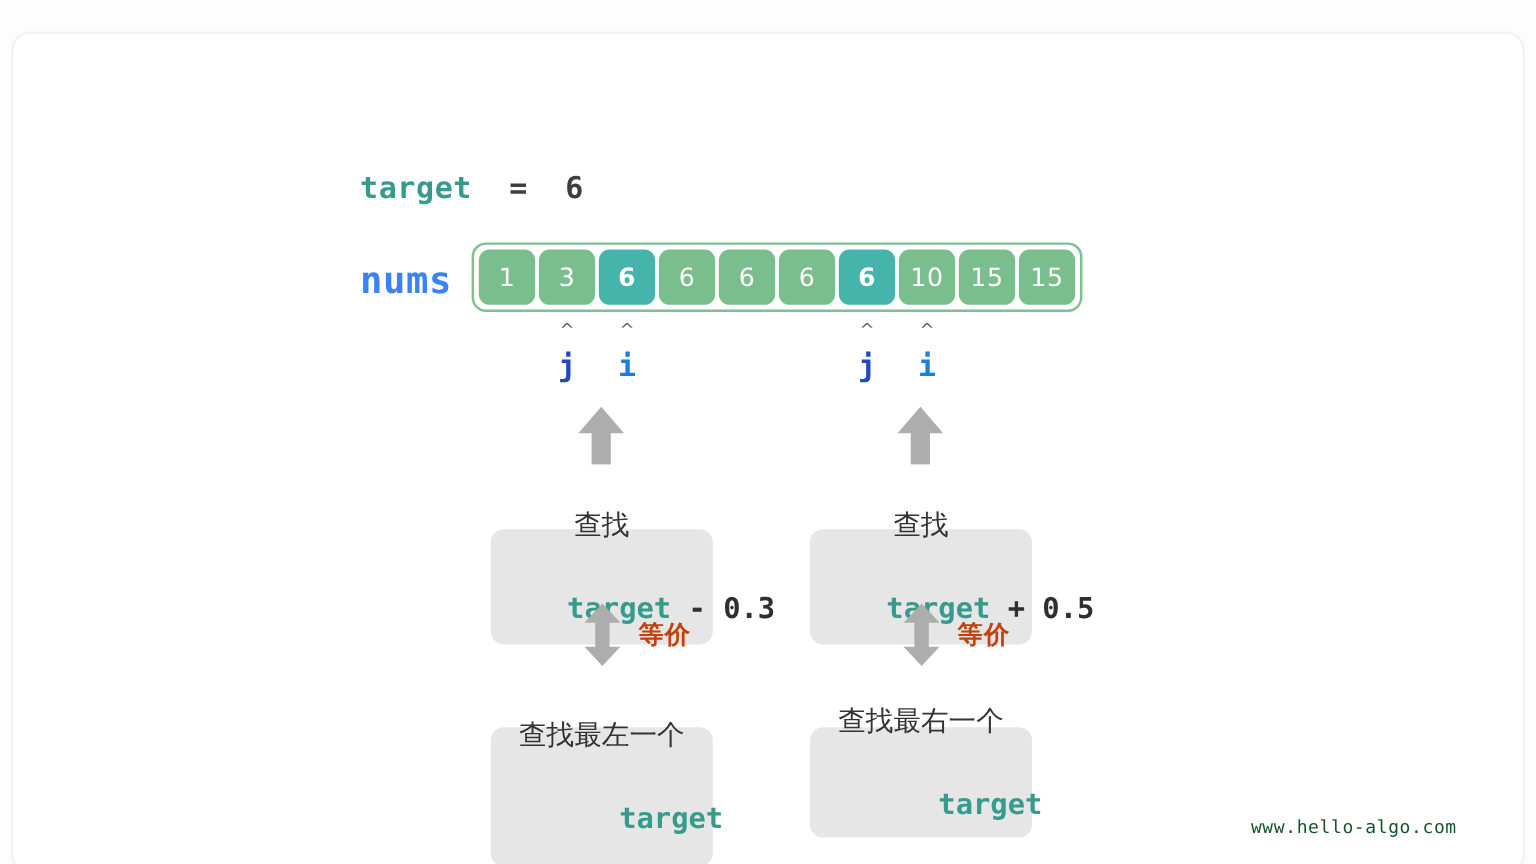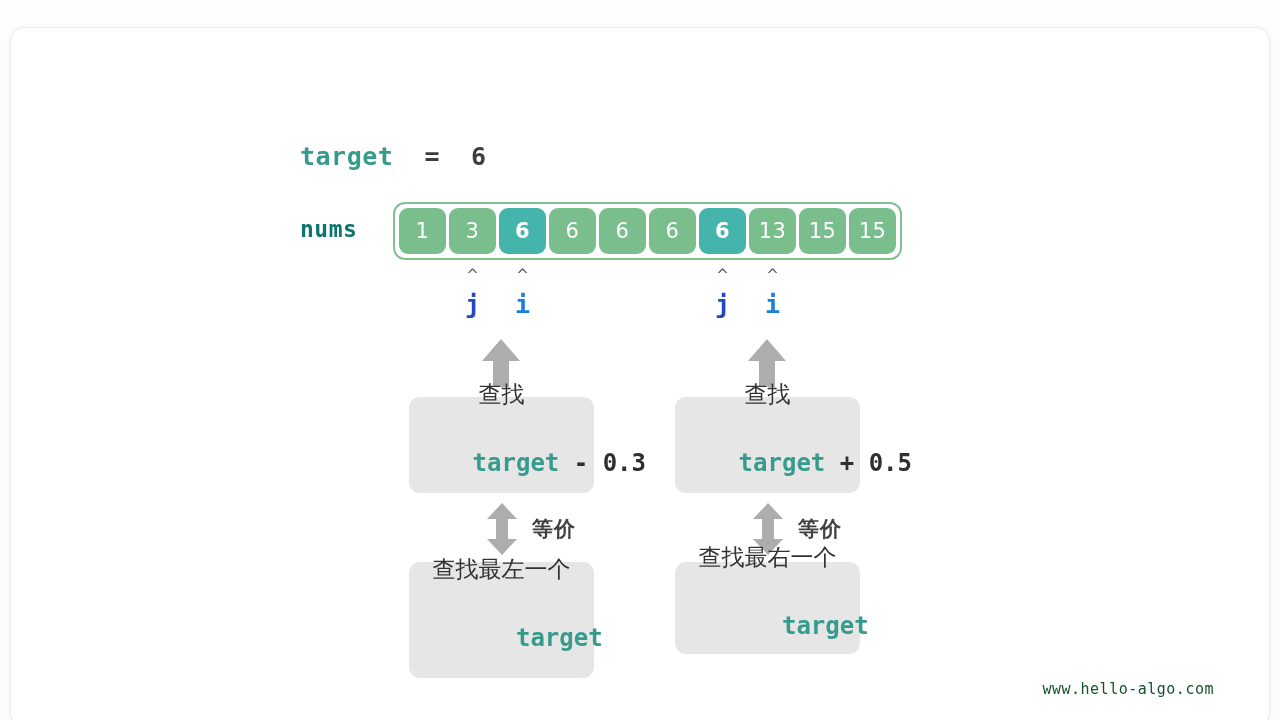--- a/index.html
+++ b/index.html
@@ -46,23 +46,23 @@
   }
   .tgt-kw   { color: #369b8c; }
   .tgt-eq   { color: #3e3e3e; }
   .tgt-val  { color: #3e3e3e; }
 
   
   .nums-label {
     position: absolute;
     left: 289px; top: 188px;
     font-family: "DejaVu Sans Mono", monospace;
-    font-size: 23px;
-    font-weight: bold;
-    color: #0f766e;
+    font-size: 31px;
+    font-weight: bold;
+    color: #3b82f6;
     letter-spacing: 0.5px;
   }
 
   
   .array-box {
     position: absolute;
     left: 382px; top: 174px;
     height: 58px;
     box-sizing: border-box;
     border: 2px solid #7fc08f;
@@ -138,20 +138,21 @@
   
   .gbox {
     position: absolute;
     background: #e6e6e6;
     border-radius: 11px;
     display: flex;
     flex-direction: column;
     align-items: center;
     justify-content: center;
     box-sizing: border-box;
+    margin-top: 44px;
   }
   .gbox .line1 {
     font-family: "DejaVu Sans", sans-serif;
     font-size: 23px;
     color: #333333;
     line-height: 30px;
   }
   .gbox .line2 {
     font-family: "DejaVu Sans Mono", monospace;
     font-size: 24px;
@@ -189,21 +190,21 @@
     width: 0; height: 0;
     border-left: 15px solid transparent;
     border-right: 15px solid transparent;
     border-top: 16px solid #adadad;
   }
   .eqlabel {
     position: absolute;
     font-family: "DejaVu Sans", sans-serif;
     font-size: 21px;
     font-weight: bold;
-    color: #404040;
+    color: #c2410c;
     letter-spacing: 1px;
   }
 
   
   .watermark {
     position: absolute;
     right: 55px;
     bottom: 28px;
     font-family: "DejaVu Sans Mono", monospace;
     font-size: 15px;
@@ -228,21 +229,21 @@
     <div class="nums-label">nums</div>
 
     <div class="array-box" id="array-box">
         <div class="cell">1</div>
         <div class="cell">3</div>
         <div class="cell hl">6</div>
         <div class="cell">6</div>
         <div class="cell">6</div>
         <div class="cell">6</div>
         <div class="cell hl">6</div>
-        <div class="cell">13</div>
+        <div class="cell">10</div>
         <div class="cell">15</div>
         <div class="cell">15</div>
       </div>
 
     <div id="pointer-layer">
         <div class="pointer p-j" style="left: 436.5px; top: 240px;">
           <div class="caret">^</div>
           <div class="pname">j</div>
         </div>
         <div class="pointer p-i" style="left: 486.5px; top: 240px;">

